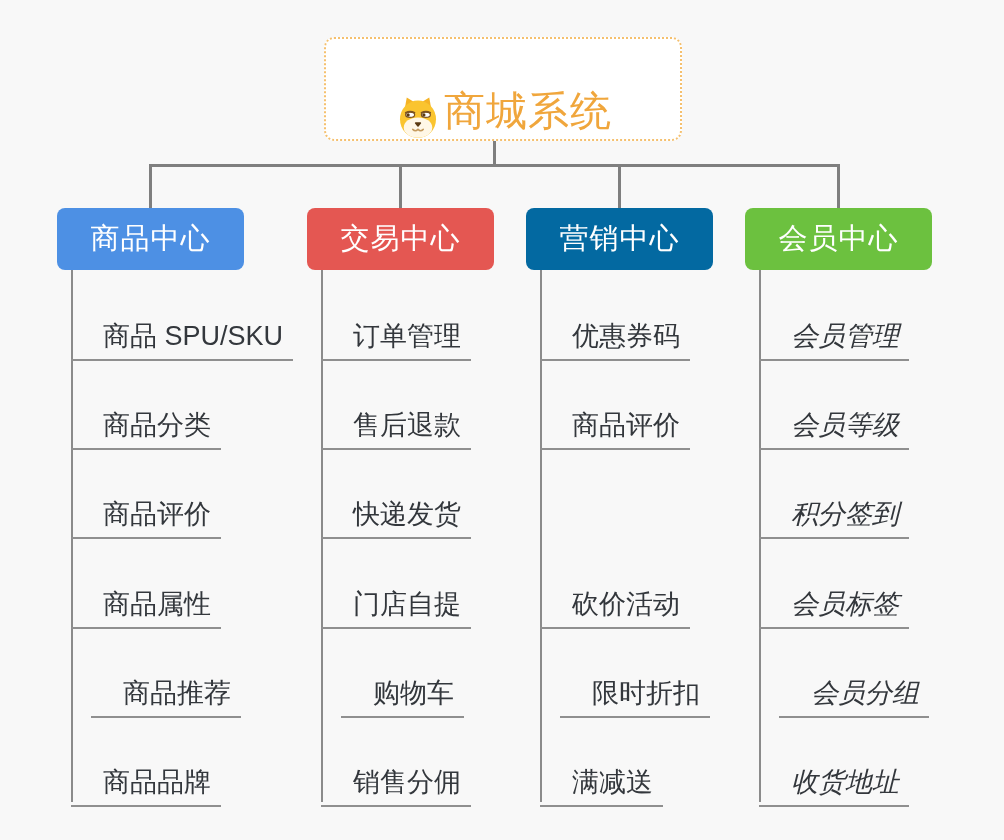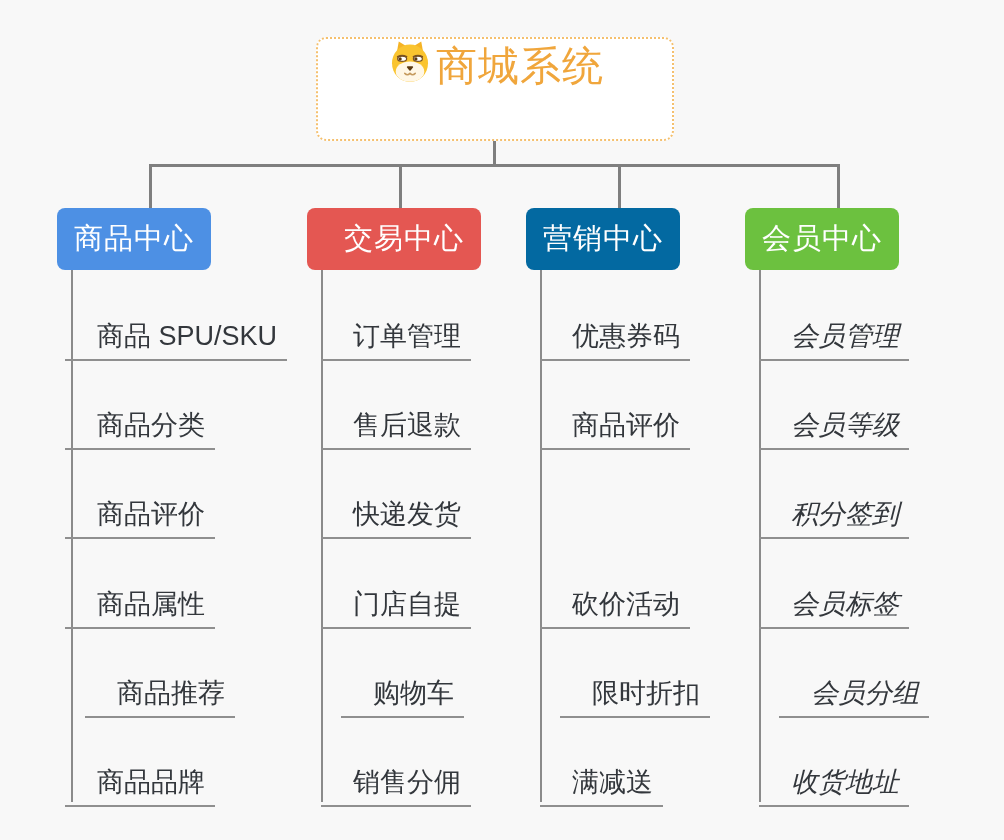--- a/index.html
+++ b/index.html
@@ -15,45 +15,45 @@
   .line { position: absolute; background: #7f7f7f; }
   .root-stem { left: 493px; top: 141px; width: 3px; height: 23px; }
   .bus       { left: 149px; top: 164px; width: 691px; height: 3px; }
   .drop      { top: 164px; width: 3px; height: 44px; }
   .d1 { left: 149px; } .d2 { left: 399px; } .d3 { left: 618px; } .d4 { left: 837px; }
   .trunk { position: absolute; top: 269px; width: 2px; height: 533px; background: #8b8b8b; }
   .t1 { left: 71px; } .t2 { left: 321px; } .t3 { left: 540px; } .t4 { left: 759px; }
 
   
   .root-node {
-    position: absolute; left: 316px; top: 37px; width: 358px; height: 104px;
+    position: absolute; left: 324px; top: 37px; width: 358px; height: 104px;
     background: #ffffff; border: 2px dotted #F5C06E; border-radius: 10px;
     box-sizing: border-box;
-    display: flex; align-items: flex-start; justify-content: center; gap: 2px;
+    display: flex; align-items: flex-end; justify-content: center; gap: 2px;
   }
   .root-title { font-size: 41px; color: #F0A63C; letter-spacing: 1px; }
 
   
   .branch-box {
-    position: absolute; top: 208px; width: 154px; height: 62px;
+    position: absolute; top: 208px; width: 187px; height: 62px;
     border-radius: 8px; color: #ffffff; font-size: 29px;
     display: flex; align-items: center; justify-content: center;
     letter-spacing: 1px; cursor: default;
   }
   .b1 { left: 57px; } .b2 { left: 307px; } .b3 { left: 526px; } .b4 { left: 745px; }
 
   
   .child {
     position: absolute; height: 46px; box-sizing: content-box;
     display: flex; align-items: flex-end;
     padding: 0 10px 5px 32px;
     border-bottom: 2px solid #8f8f8f;
     font-size: 27px; color: #33373c; white-space: nowrap;
   }
-  .c1 { left: 65px; } .c2 { left: 321px; } .c3 { left: 540px; } .c4 { left: 759px; font-style: italic; }
+  .c1 { left: 71px; } .c2 { left: 321px; } .c3 { left: 540px; } .c4 { left: 759px; font-style: italic; }
   .r0 { top: 308px; } .r1 { top: 397px; } .r2 { top: 486px; }
   .r3 { top: 576px; } .r4 { top: 665px; margin-left: 20px; } .r5 { top: 754px; }
 </style>
 </head>
 <body>
 
 <div class="canvas">
 
   <div class="line root-stem" style="background: rgb(127, 127, 127);"></div>
   <div class="line bus" style="background: rgb(127, 127, 127);"></div>
@@ -78,21 +78,21 @@
       <ellipse cx="42.5" cy="26" rx="6" ry="3.6" fill="#ffffff" stroke="#7a5221" stroke-width="1.6"></ellipse>
       <circle cx="39.8" cy="26.3" r="2.2" fill="#5b3a12"></circle>
       <path d="M36.5 23.2 Q42.5 20.2 48.5 23.2" stroke="#7a5221" stroke-width="2" fill="none" stroke-linecap="round"></path>
       <path d="M28.8 37 L35.2 37 L32 41 Z" fill="#5b3a12" stroke="#5b3a12" stroke-width="2" stroke-linejoin="round"></path>
       <path d="M25 45.5 Q28.5 49 32 45.5 Q35.5 49 39 45.5" stroke="#c59a5d" stroke-width="2" fill="none" stroke-linecap="round"></path>
     </svg>
     <span class="root-title" style="color: rgb(240, 166, 60);">商城系统</span>
   </div>
 
   <div class="branch-box b1" style="background: rgb(77, 144, 228);">商品中心</div>
-  <div class="branch-box b2" style="background: rgb(228, 87, 82); padding-left: 20px;">交易中心</div>
+  <div class="branch-box b2" style="background: rgb(228, 87, 82);">交易中心</div>
   <div class="branch-box b3" style="background: #0369a1;">营销中心</div>
   <div class="branch-box b4" style="background: rgb(108, 193, 63);">会员中心</div>
 
   <div class="child c1 r0">商品 SPU/SKU</div>
   <div class="child c1 r1">商品分类</div>
   <div class="child c1 r2">商品评价</div>
   <div class="child c1 r3">商品属性</div>
   <div class="child c1 r4">商品推荐</div>
   <div class="child c1 r5">商品品牌</div>
 

